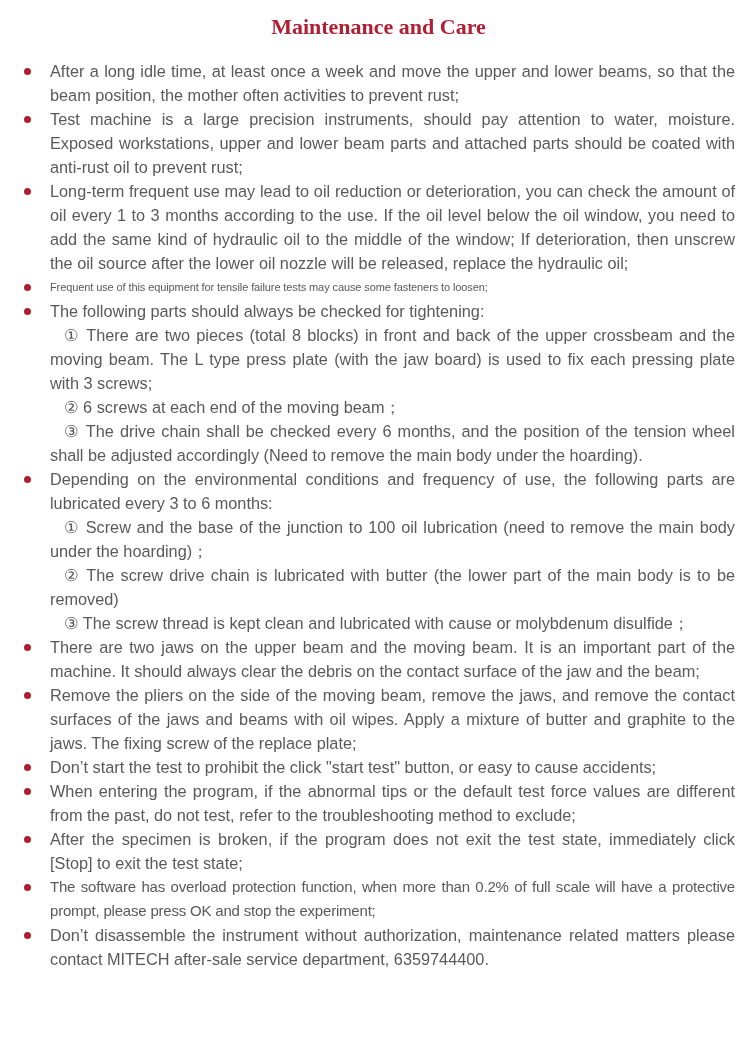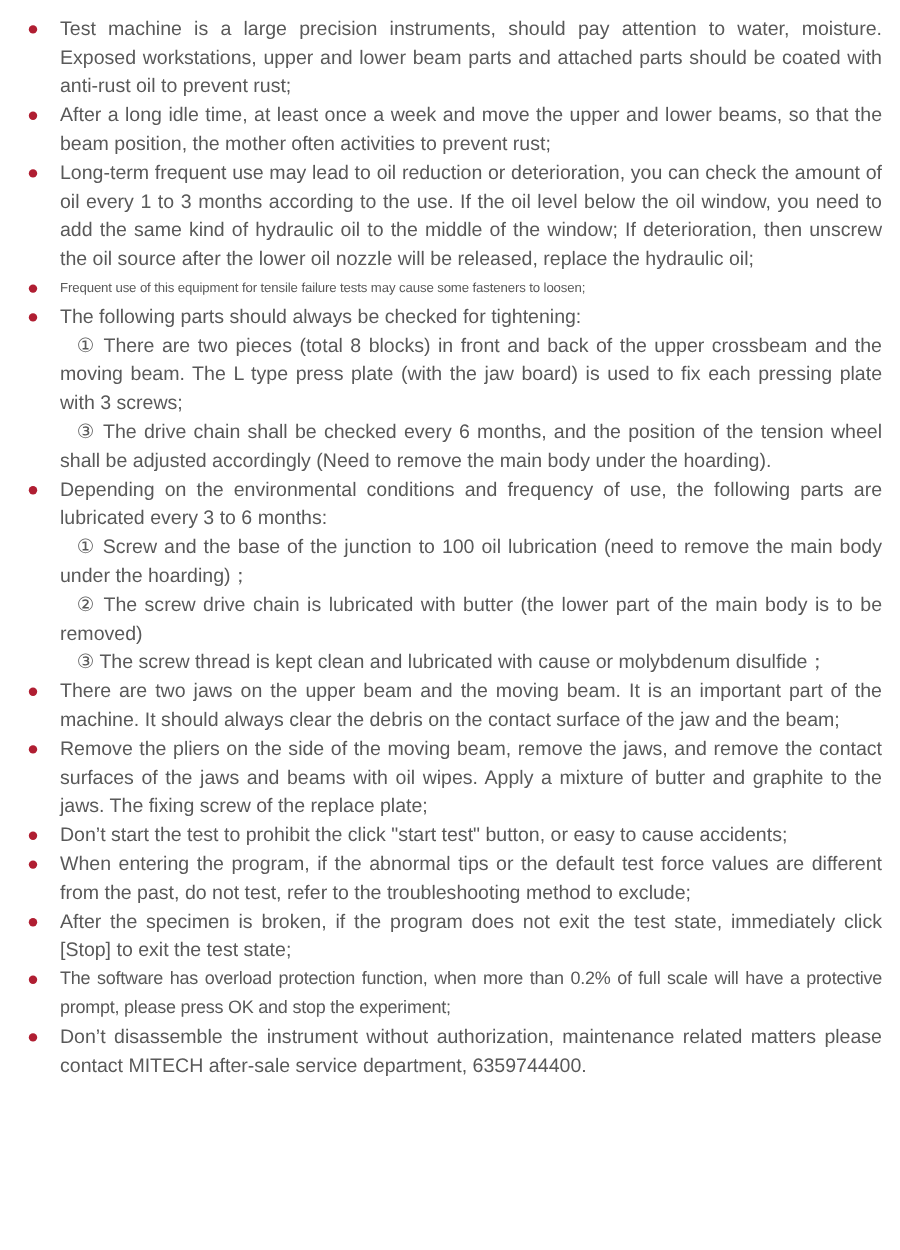--- a/index.html
+++ b/index.html
@@ -53,41 +53,43 @@
   .para { margin: 0; }
   .para.sub { text-indent: 14px; }
   
   .item:nth-child(4) .para  { font-size: 11px; letter-spacing: -0.1px; }
   .item:nth-child(12) .para { font-size: 15.0px; letter-spacing: -0.2px; }
 </style>
 </head>
 <body>
 
 <div class="page">
+  <h1 class="doc-title">Maintenance and Care</h1>
   <div class="bullet-list">
       <div class="item">
         <span class="dot"></span>
-        <p class="para">Test machine is a large precision instruments, should pay attention to water, moisture. Exposed workstations, upper and lower beam parts and attached parts should be coated with anti-rust oil to prevent rust;</p>
+        <p class="para">After a long idle time, at least once a week and move the upper and lower beams, so that the beam position, the mother often activities to prevent rust;</p>
       </div>
       <div class="item">
         <span class="dot"></span>
-        <p class="para">After a long idle time, at least once a week and move the upper and lower beams, so that the beam position, the mother often activities to prevent rust;</p>
+        <p class="para">Test machine is a large precision instruments, should pay attention to water, moisture. Exposed workstations, upper and lower beam parts and attached parts should be coated with anti-rust oil to prevent rust;</p>
       </div>
       <div class="item">
         <span class="dot"></span>
         <p class="para">Long-term frequent use may lead to oil reduction or deterioration, you can check the amount of oil every 1 to 3 months according to the use. If the oil level below the oil window, you need to add the same kind of hydraulic oil to the middle of the window; If deterioration, then unscrew the oil source after the lower oil nozzle will be released, replace the hydraulic oil;</p>
       </div>
       <div class="item">
         <span class="dot"></span>
         <p class="para">Frequent use of this equipment for tensile failure tests may cause some fasteners to loosen;</p>
       </div>
       <div class="item">
         <span class="dot"></span>
         <p class="para">The following parts should always be checked for tightening:</p>
         <p class="para sub">① There are two pieces (total 8 blocks) in front and back of the upper crossbeam and the moving beam. The L type press plate (with the jaw board) is used to fix each pressing plate with 3 screws;</p>
+        <p class="para sub">② 6 screws at each end of the moving beam；</p>
         <p class="para sub">③ The drive chain shall be checked every 6 months, and the position of the tension wheel shall be adjusted accordingly (Need to remove the main body under the hoarding).</p>
       </div>
       <div class="item">
         <span class="dot"></span>
         <p class="para">Depending on the environmental conditions and frequency of use, the following parts are lubricated every 3 to 6 months:</p>
         <p class="para sub">① Screw and the base of the junction to 100 oil lubrication (need to remove the main body under the hoarding)；</p>
         <p class="para sub">② The screw drive chain is lubricated with butter (the lower part of the main body is to be removed)</p>
         <p class="para sub">③ The screw thread is kept clean and lubricated with cause or molybdenum disulfide；</p>
       </div>
       <div class="item">

